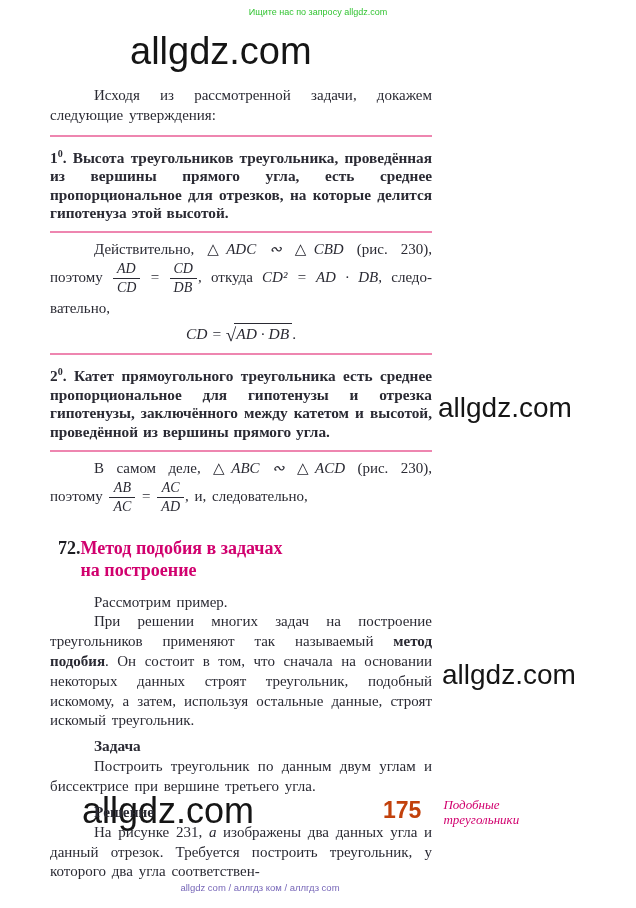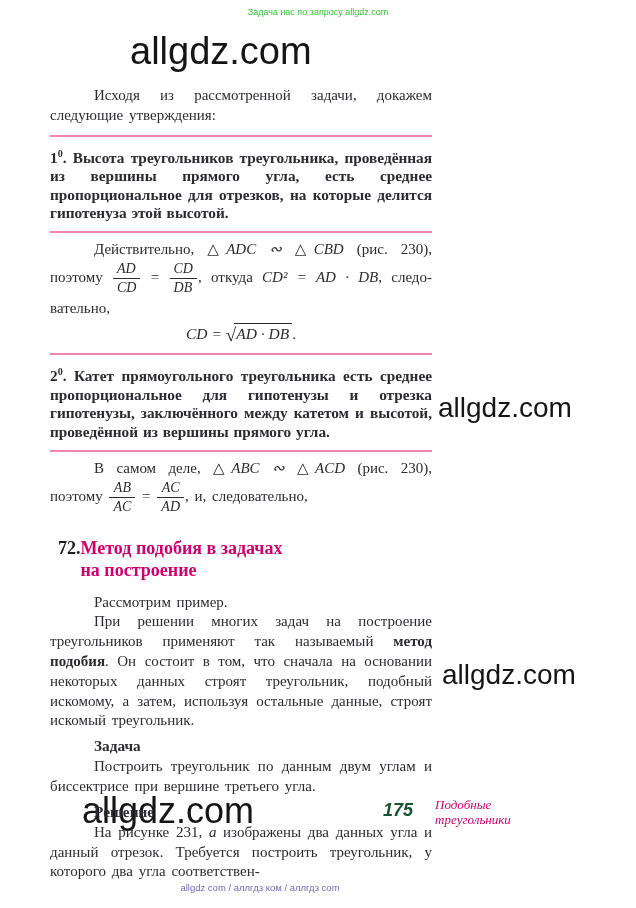--- a/index.html
+++ b/index.html
@@ -54,33 +54,33 @@
   .radicand { border-top: 1.2px solid #2a2a33; padding: 1px 3px 0 2px; }
 
   .section-heading { display: flex; gap: 0; margin: 20px 0 12px 8px;
                      font-weight: bold; font-size: 18px; line-height: 22px; }
   .sec-num { color: #1d1d22; }
   .sec-title { color: #d1006e; }
 
   .sub-heading { font-weight: bold; font-size: 15.3px; margin: 6px 0 2px 44px; }
 
   .page-footer { position: absolute; left: 383px; top: 797px; display: flex; gap: 22px; align-items: flex-start; }
-  .page-number { font-family: "Liberation Sans", sans-serif; font-weight: bold; font-style: italic;
-                 font-size: 18px; color: #14532d; line-height: 26px; }
+  .page-number { font-family: "Liberation Sans", sans-serif; font-weight: bold; 
+                 font-size: 23px; color: #c2410c; line-height: 26px; }
   .footer-title { font-style: italic; font-size: 13px; line-height: 15px; color: #d1006e; }
 
   .footer-links {
     position: absolute; top: 882px; left: 0; width: 520px; text-align: center;
     font-family: "Liberation Sans", sans-serif; font-size: 9.5px; color: #7767b8;
   }
 </style>
 </head>
 <body>
 
-<div class="header-note">Задача нас по запросу allgdz.com</div>
+<div class="header-note">Ищите нас по запросу allgdz.com</div>
 
 <div class="wm wm-top">allgdz.com</div>
 <div class="wm wm-right1">allgdz.com</div>
 <div class="wm wm-right2">allgdz.com</div>
 <div class="wm wm-bottom">allgdz.com</div>
 
 <div class="column">
 
   <p class="body indent">Исходя из рассмотренной задачи, докажем следующие утверждения:</p>
 

